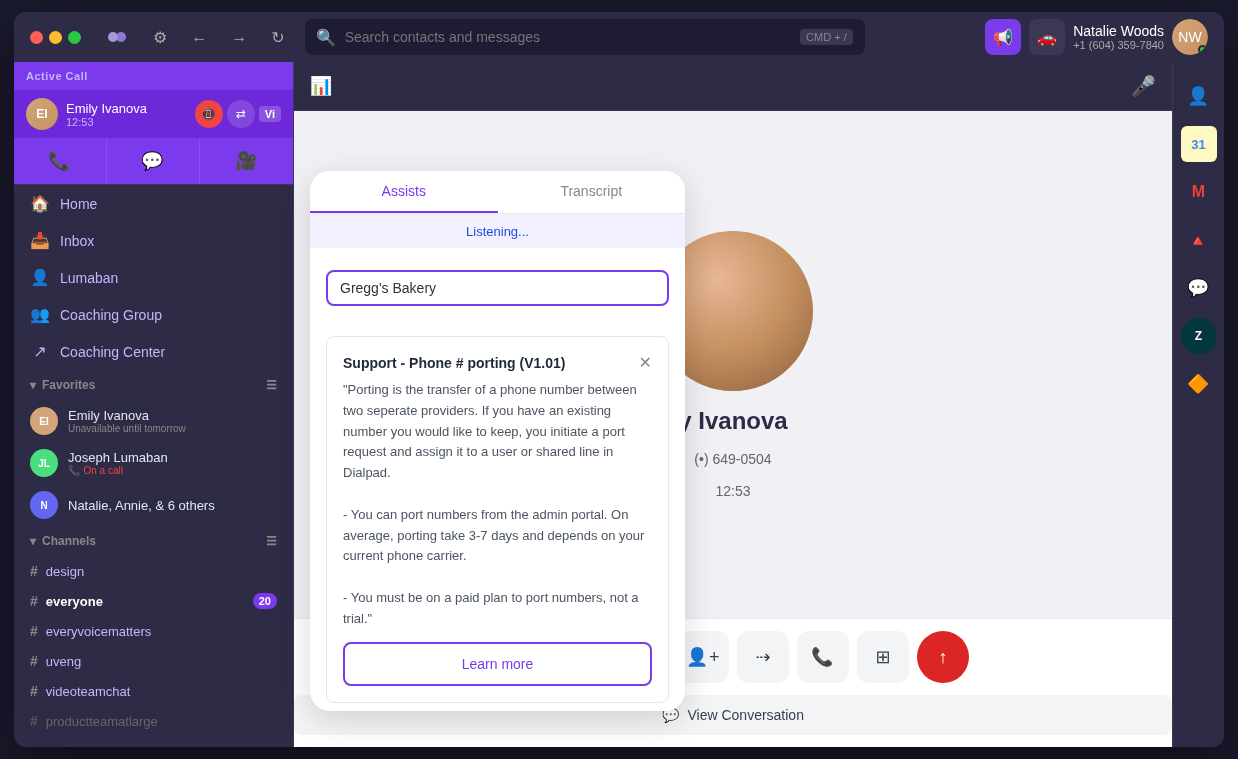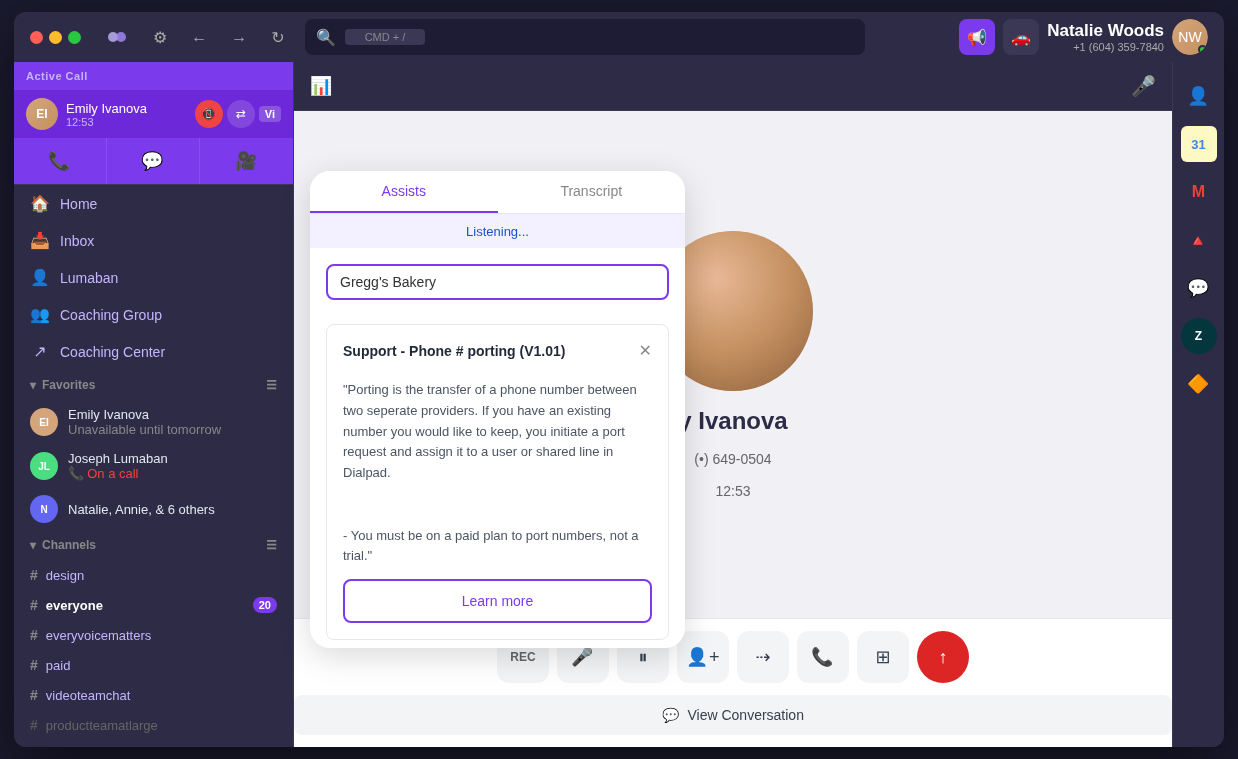--- a/index.html
+++ b/index.html
@@ -83,21 +83,21 @@
       border: none;
       outline: none;
       color: #aaa;
       font-size: 14px;
       flex: 1;
     }
     .search-kbd {
       background: #3a3855;
       color: #888;
       font-size: 11px;
-      padding: 2px 20px;
+      padding: 2px 6px;
       border-radius: 4px;
     }
     .title-bar-right {
       display: flex;
       align-items: center;
       gap: 8px;
       margin-left: auto;
     }
     .notif-btn {
       background: #7c3aed;
@@ -128,22 +128,22 @@
     .user-info {
       display: flex;
       align-items: center;
       gap: 8px;
     }
     .user-text {
       text-align: right;
     }
     .user-name {
       color: white;
-      font-size: 17px;
-      font-weight: 700;
+      font-size: 14px;
+      font-weight: 400;
     }
     .user-phone {
       color: #aaa;
       font-size: 11px;
     }
     .user-avatar {
       width: 36px;
       height: 36px;
       border-radius: 50%;
       overflow: hidden;
@@ -322,21 +322,21 @@
       color: white;
       flex-shrink: 0;
     }
     .fav-name {
       color: #e2e8f0;
       font-size: 13px;
       font-weight: 500;
     }
     .fav-status {
       color: #888;
-      font-size: 13px;
+      font-size: 10px;
     }
     .fav-status.on-call {
       color: #ef4444;
       display: flex;
       align-items: center;
       gap: 3px;
     }
     .channel-item {
       display: flex;
       align-items: center;
@@ -468,42 +468,42 @@
     .listening-bar {
       background: #f3f0ff;
       padding: 8px 16px;
       text-align: center;
     }
     .listening-text {
       color: #1d4ed8;
       font-size: 13px;
     }
     .search-input-area {
-      padding: 16px 16px;
+      padding: 22px 16px;
     }
     .search-input-box {
       width: 100%;
       border: 2px solid #7c3aed;
       border-radius: 8px;
       padding: 8px 12px;
       font-size: 14px;
       color: #333;
       outline: none;
     }
     .card {
       margin: 8px 16px;
       border: 1px solid #e5e7eb;
       border-radius: 8px;
       padding: 16px;
     }
     .card-header {
       display: flex;
       align-items: center;
       justify-content: space-between;
-      margin-bottom: 20px;
+      margin-bottom: 8px;
     }
     .card-title {
       font-size: 14px;
       font-weight: 600;
       color: #1f2937;
     }
     .card-close {
       background: none;
       border: none;
       cursor: pointer;
@@ -626,20 +626,21 @@
       </svg>
     </div>
     <div class="nav-buttons">
       <button class="nav-btn">⚙</button>
       <button class="nav-btn">←</button>
       <button class="nav-btn">→</button>
       <button class="nav-btn">↻</button>
     </div>
     <div class="search-bar">
       <span style="color:#888;">🔍</span>
+      <input type="text" placeholder="Search contacts and messages" style="">
       <span class="search-kbd">CMD + /</span>
     </div>
     <div class="title-bar-right">
       <button class="notif-btn">📢</button>
       <button class="icon-btn">🚗</button>
       <div class="user-info">
         <div class="user-text">
           <div class="user-name">Natalie Woods</div>
           <div class="user-phone">+1 (604) 359-7840</div>
         </div>
@@ -749,21 +750,21 @@
         <span class="channel-hash">#</span>
         <span class="channel-name bold">everyone</span>
         <span class="badge">20</span>
       </div>
       <div class="channel-item">
         <span class="channel-hash">#</span>
         <span class="channel-name">everyvoicematters</span>
       </div>
       <div class="channel-item">
         <span class="channel-hash">#</span>
-        <span class="channel-name">paid</span>
+        <span class="channel-name">uveng</span>
       </div>
       <div class="channel-item">
         <span class="channel-hash">#</span>
         <span class="channel-name">videoteamchat</span>
       </div>
       <div class="channel-item">
         <span class="channel-hash" style="color:#555;">#</span>
         <span class="channel-name muted">productteamatlarge</span>
       </div>
     </div>
@@ -804,20 +805,21 @@
           </div>
 
           <div class="card">
             <div class="card-header">
               <span class="card-title">Support - Phone # porting (V1.01)</span>
               <button class="card-close">✕</button>
             </div>
             <div class="card-body">
               <p>"Porting is the transfer of a phone number between two seperate providers. If you have an existing number you would like to keep, you initiate a port request and assign it to a user or shared line in Dialpad.</p>
               <br>
+              <p>- You can port numbers from the admin portal. On average, porting take 3-7 days and depends on your current phone carrier.</p>
               <br>
               <p>- You must be on a paid plan to port numbers, not a trial."</p>
             </div>
             <button class="learn-more-btn">Learn more</button>
           </div>
         </div>
       </div>
 
       <div class="bottom-controls">
         <div class="call-controls">

